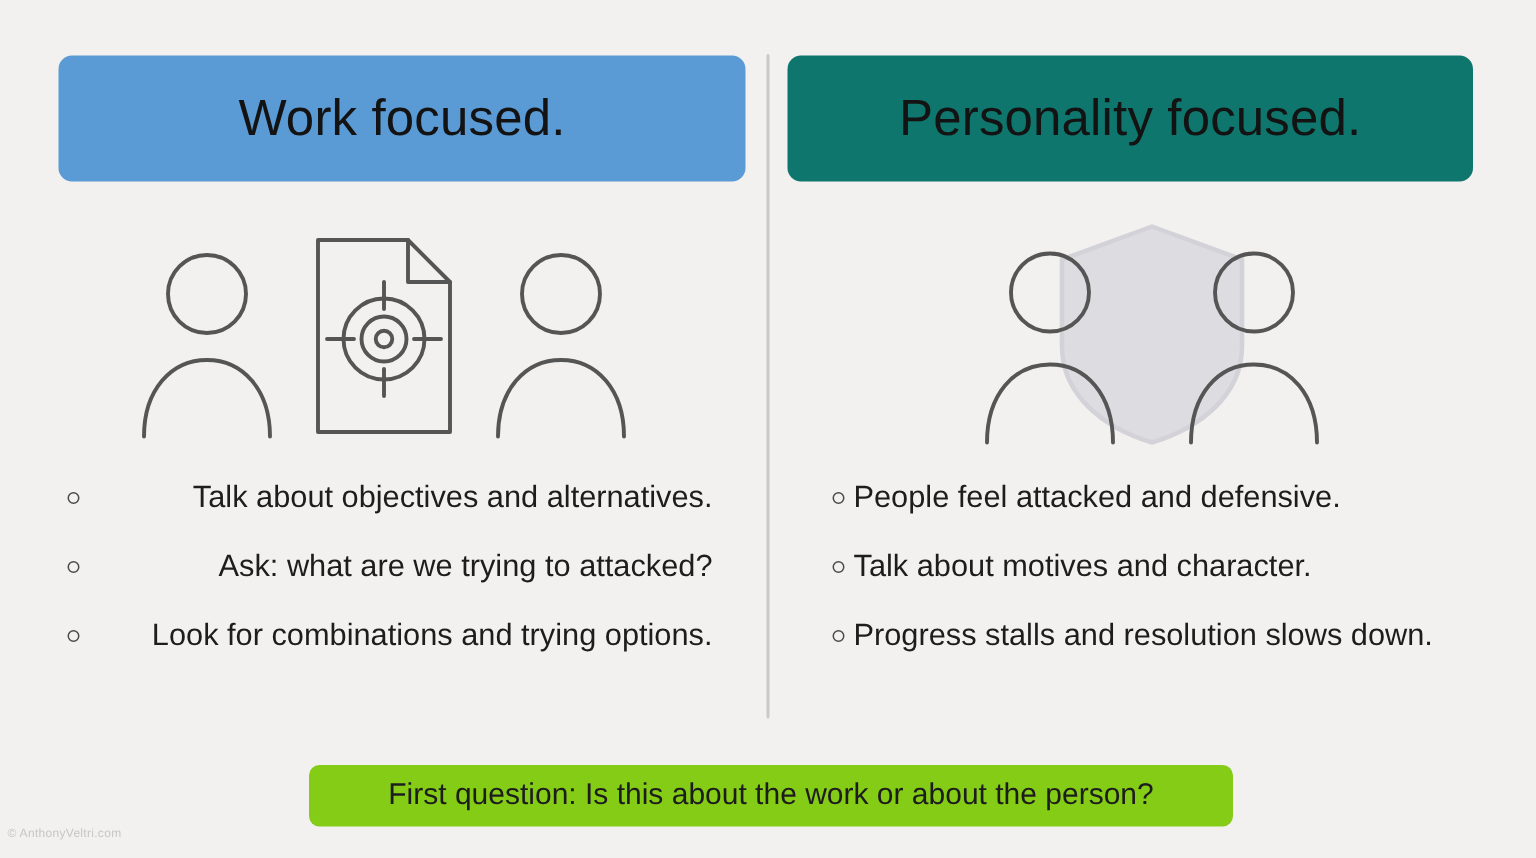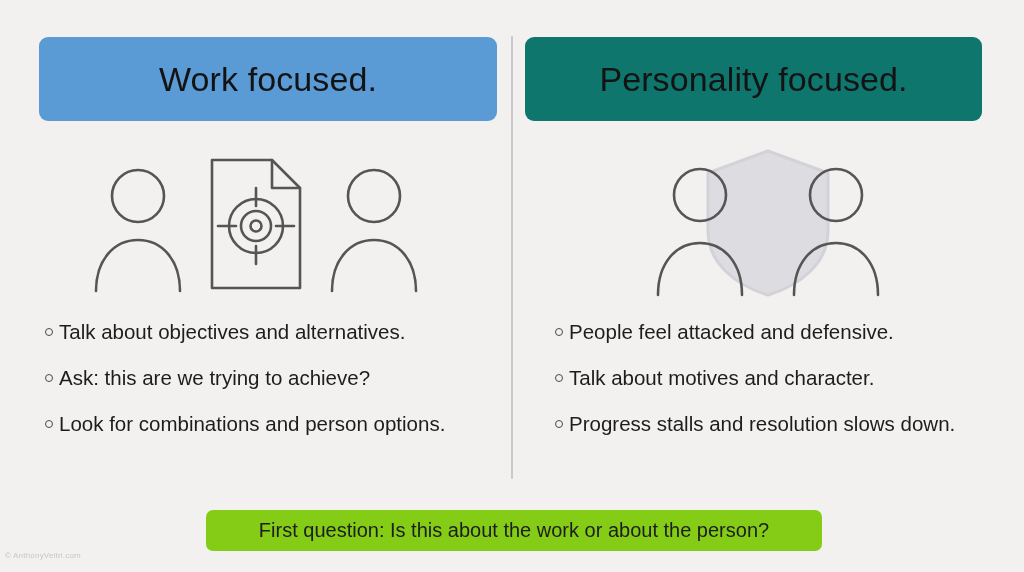--- a/index.html
+++ b/index.html
@@ -65,21 +65,21 @@
     background: #c9c9c9;
     border-radius: 1px;
   }
 
   
   .column {
     position: absolute;
     top: 140px;
   }
 
-  .column-left { left: 27px; width: 458px; }
+  .column-left { left: 27px; width: 458px; text-align: right; }
   .column-right { left: 539px; width: 457px; }
 
   
   .art {
     position: relative;
     height: 165px;
     display: flex;
     align-items: center;
     justify-content: center;
   }
@@ -190,25 +190,25 @@
       </svg>
     </div>
 
     <ul class="bullets bullets-left">
       <li>
         <span class="bullet-dot"></span>
         <span>Talk about objectives and alternatives.</span>
       </li>
       <li>
         <span class="bullet-dot"></span>
-        <span>Ask: this are we trying to achieve?</span>
-      </li>
-      <li>
-        <span class="bullet-dot"></span>
-        <span>Look for combinations and person options.</span>
+        <span>Ask: what are we trying to attacked?</span>
+      </li>
+      <li>
+        <span class="bullet-dot"></span>
+        <span>Look for combinations and trying options.</span>
       </li>
     </ul>
   </div>
 
   <div class="column column-right">
 
     <div class="art">
       <svg width="250" height="155" viewBox="0 0 250 155" fill="none" stroke="#555555" stroke-width="2.6" stroke-linecap="round" stroke-linejoin="round">
 
         <g>

